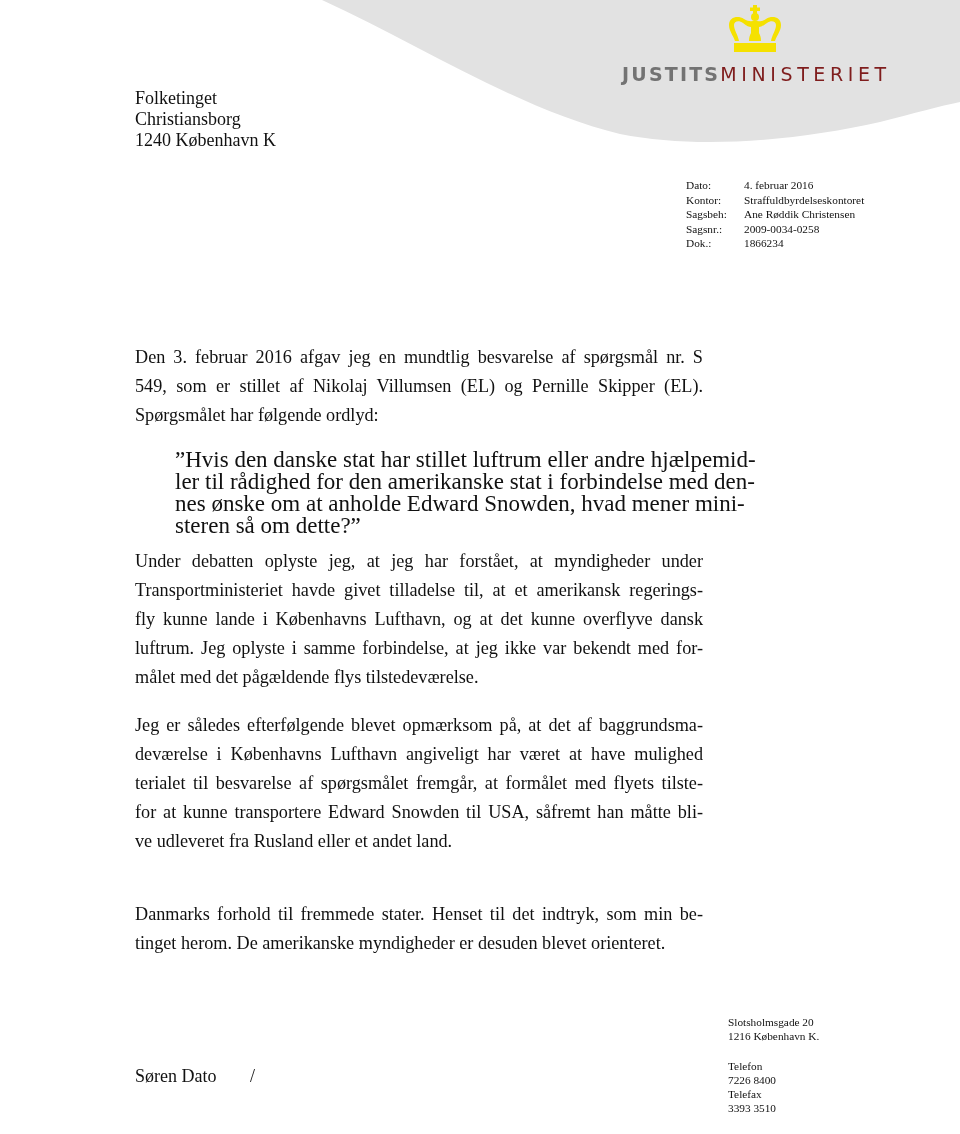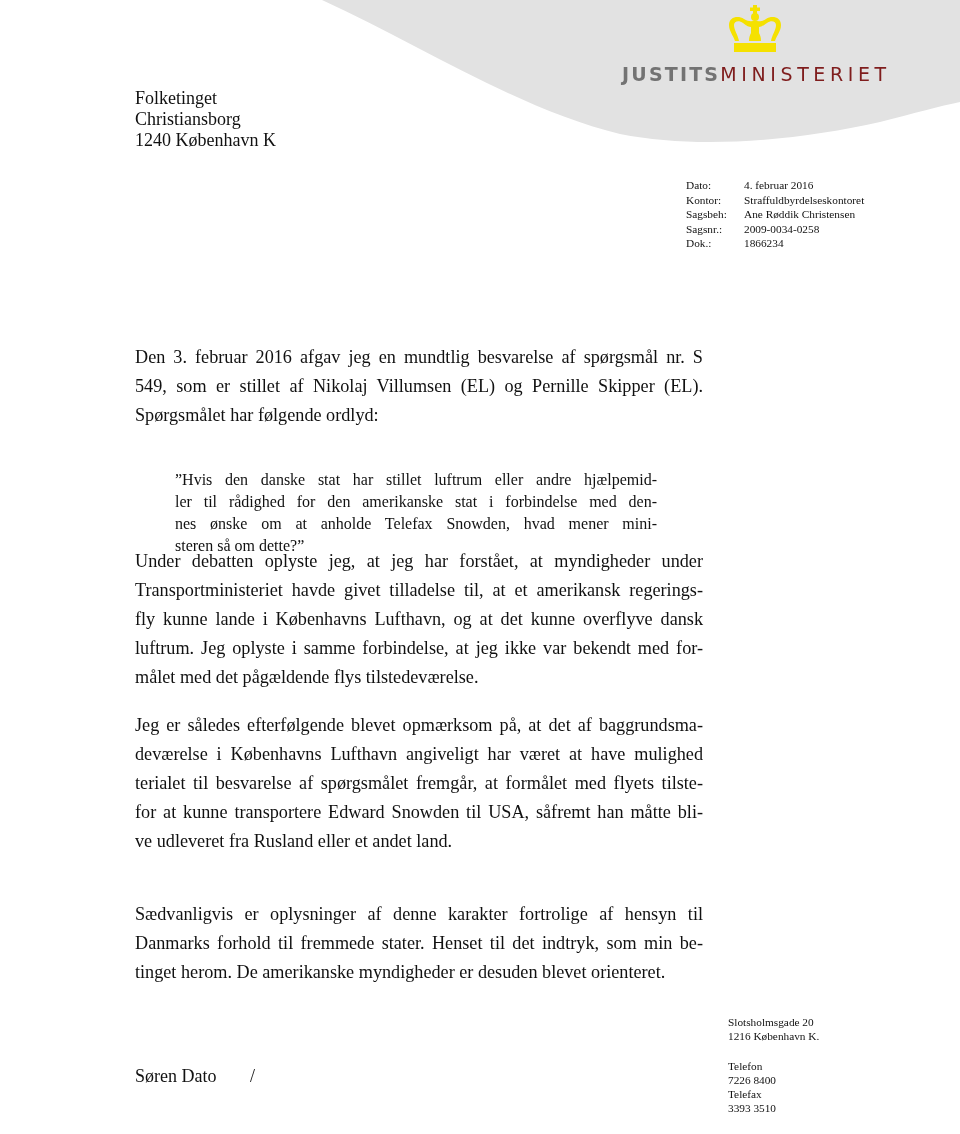--- a/index.html
+++ b/index.html
@@ -15,21 +15,21 @@
   .meta { position: absolute; left: 686px; top: 163px; font-size: 11.3px; line-height: 14.5px; margin-top: 15px; }
   .meta .row { display: flex; white-space: nowrap; }
   .meta .k { width: 58px; }
   .body-block { position: absolute; left: 135px; width: 568px; font-size: 18.2px; }
   .line { display: block; white-space: nowrap; text-align: justify; text-align-last: justify; height: 29px; line-height: 29px; }
   .line.last { text-align-last: left; }
   .para1 { top: 343px; }
   .para2 { top: 547px; }
   .para3 { top: 711px; }
   .para4 { top: 900px; }
-  .quote { position: absolute; left: 175px; width: 482px; top: 469px; font-size: 16px; }
+  .quote { position: absolute; left: 175px; width: 482px; top: 449px; font-size: 23px; }
   .quote .line { height: 22px; line-height: 22px; }
   .signature { position: absolute; left: 135px; top: 1065px; font-size: 18px; line-height: 22px; white-space: nowrap; }
   .signature .slash { position: absolute; left: 115px; top: 0; }
   .footer { position: absolute; left: 728px; top: 1015px; font-size: 11.3px; line-height: 14px; }
   .footer .gap { height: 16px; }
   .footer .row { display: flex; white-space: nowrap; flex-direction: column; }
   .footer .k { width: 48px; }
 </style>
 </head>
 <body>
@@ -83,42 +83,41 @@
 
 <div class="body-block para1">
   <span class="line">Den 3. februar 2016 afgav jeg en mundtlig besvarelse af spørgsmål nr. S</span>
   <span class="line">549, som er stillet af Nikolaj Villumsen (EL) og Pernille Skipper (EL).</span>
   <span class="line last">Spørgsmålet har følgende ordlyd:</span>
 </div>
 
 <div class="quote">
   <span class="line">”Hvis den danske stat har stillet luftrum eller andre hjælpemid-</span>
   <span class="line">ler til rådighed for den amerikanske stat i forbindelse med den-</span>
-  <span class="line">nes ønske om at anholde Telefax Snowden, hvad mener mini-</span>
+  <span class="line">nes ønske om at anholde Edward Snowden, hvad mener mini-</span>
   <span class="line last">steren så om dette?”</span>
 </div>
 
 <div class="body-block para2">
   <span class="line">Under debatten oplyste jeg, at jeg har forstået, at myndigheder under</span>
   <span class="line">Transportministeriet havde givet tilladelse til, at et amerikansk regerings-</span>
   <span class="line">fly kunne lande i Københavns Lufthavn, og at det kunne overflyve dansk</span>
   <span class="line">luftrum. Jeg oplyste i samme forbindelse, at jeg ikke var bekendt med for-</span>
   <span class="line last">målet med det pågældende flys tilstedeværelse.</span>
 </div>
 
 <div class="body-block para3">
   <span class="line">Jeg er således efterfølgende blevet opmærksom på, at det af baggrundsma-</span>
   <span class="line">deværelse i Københavns Lufthavn angiveligt har været at have mulighed</span>
   <span class="line">terialet til besvarelse af spørgsmålet fremgår, at formålet med flyets tilste-</span>
   <span class="line">for at kunne transportere Edward Snowden til USA, såfremt han måtte bli-</span>
   <span class="line last">ve udleveret fra Rusland eller et andet land.</span>
 </div>
 
 <div class="body-block para4">
-  <span class="line">Sædvanligvis er oplysninger af denne karakter fortrolige af hensyn til</span>
   <span class="line">Danmarks forhold til fremmede stater. Henset til det indtryk, som min be-</span>
   <span class="line last">tinget herom. De amerikanske myndigheder er desuden blevet orienteret.</span>
 </div>
 
 <div class="signature">
   <span>Søren Dato</span>
   <span class="slash">/</span>
 </div>
 
 <div class="footer">

